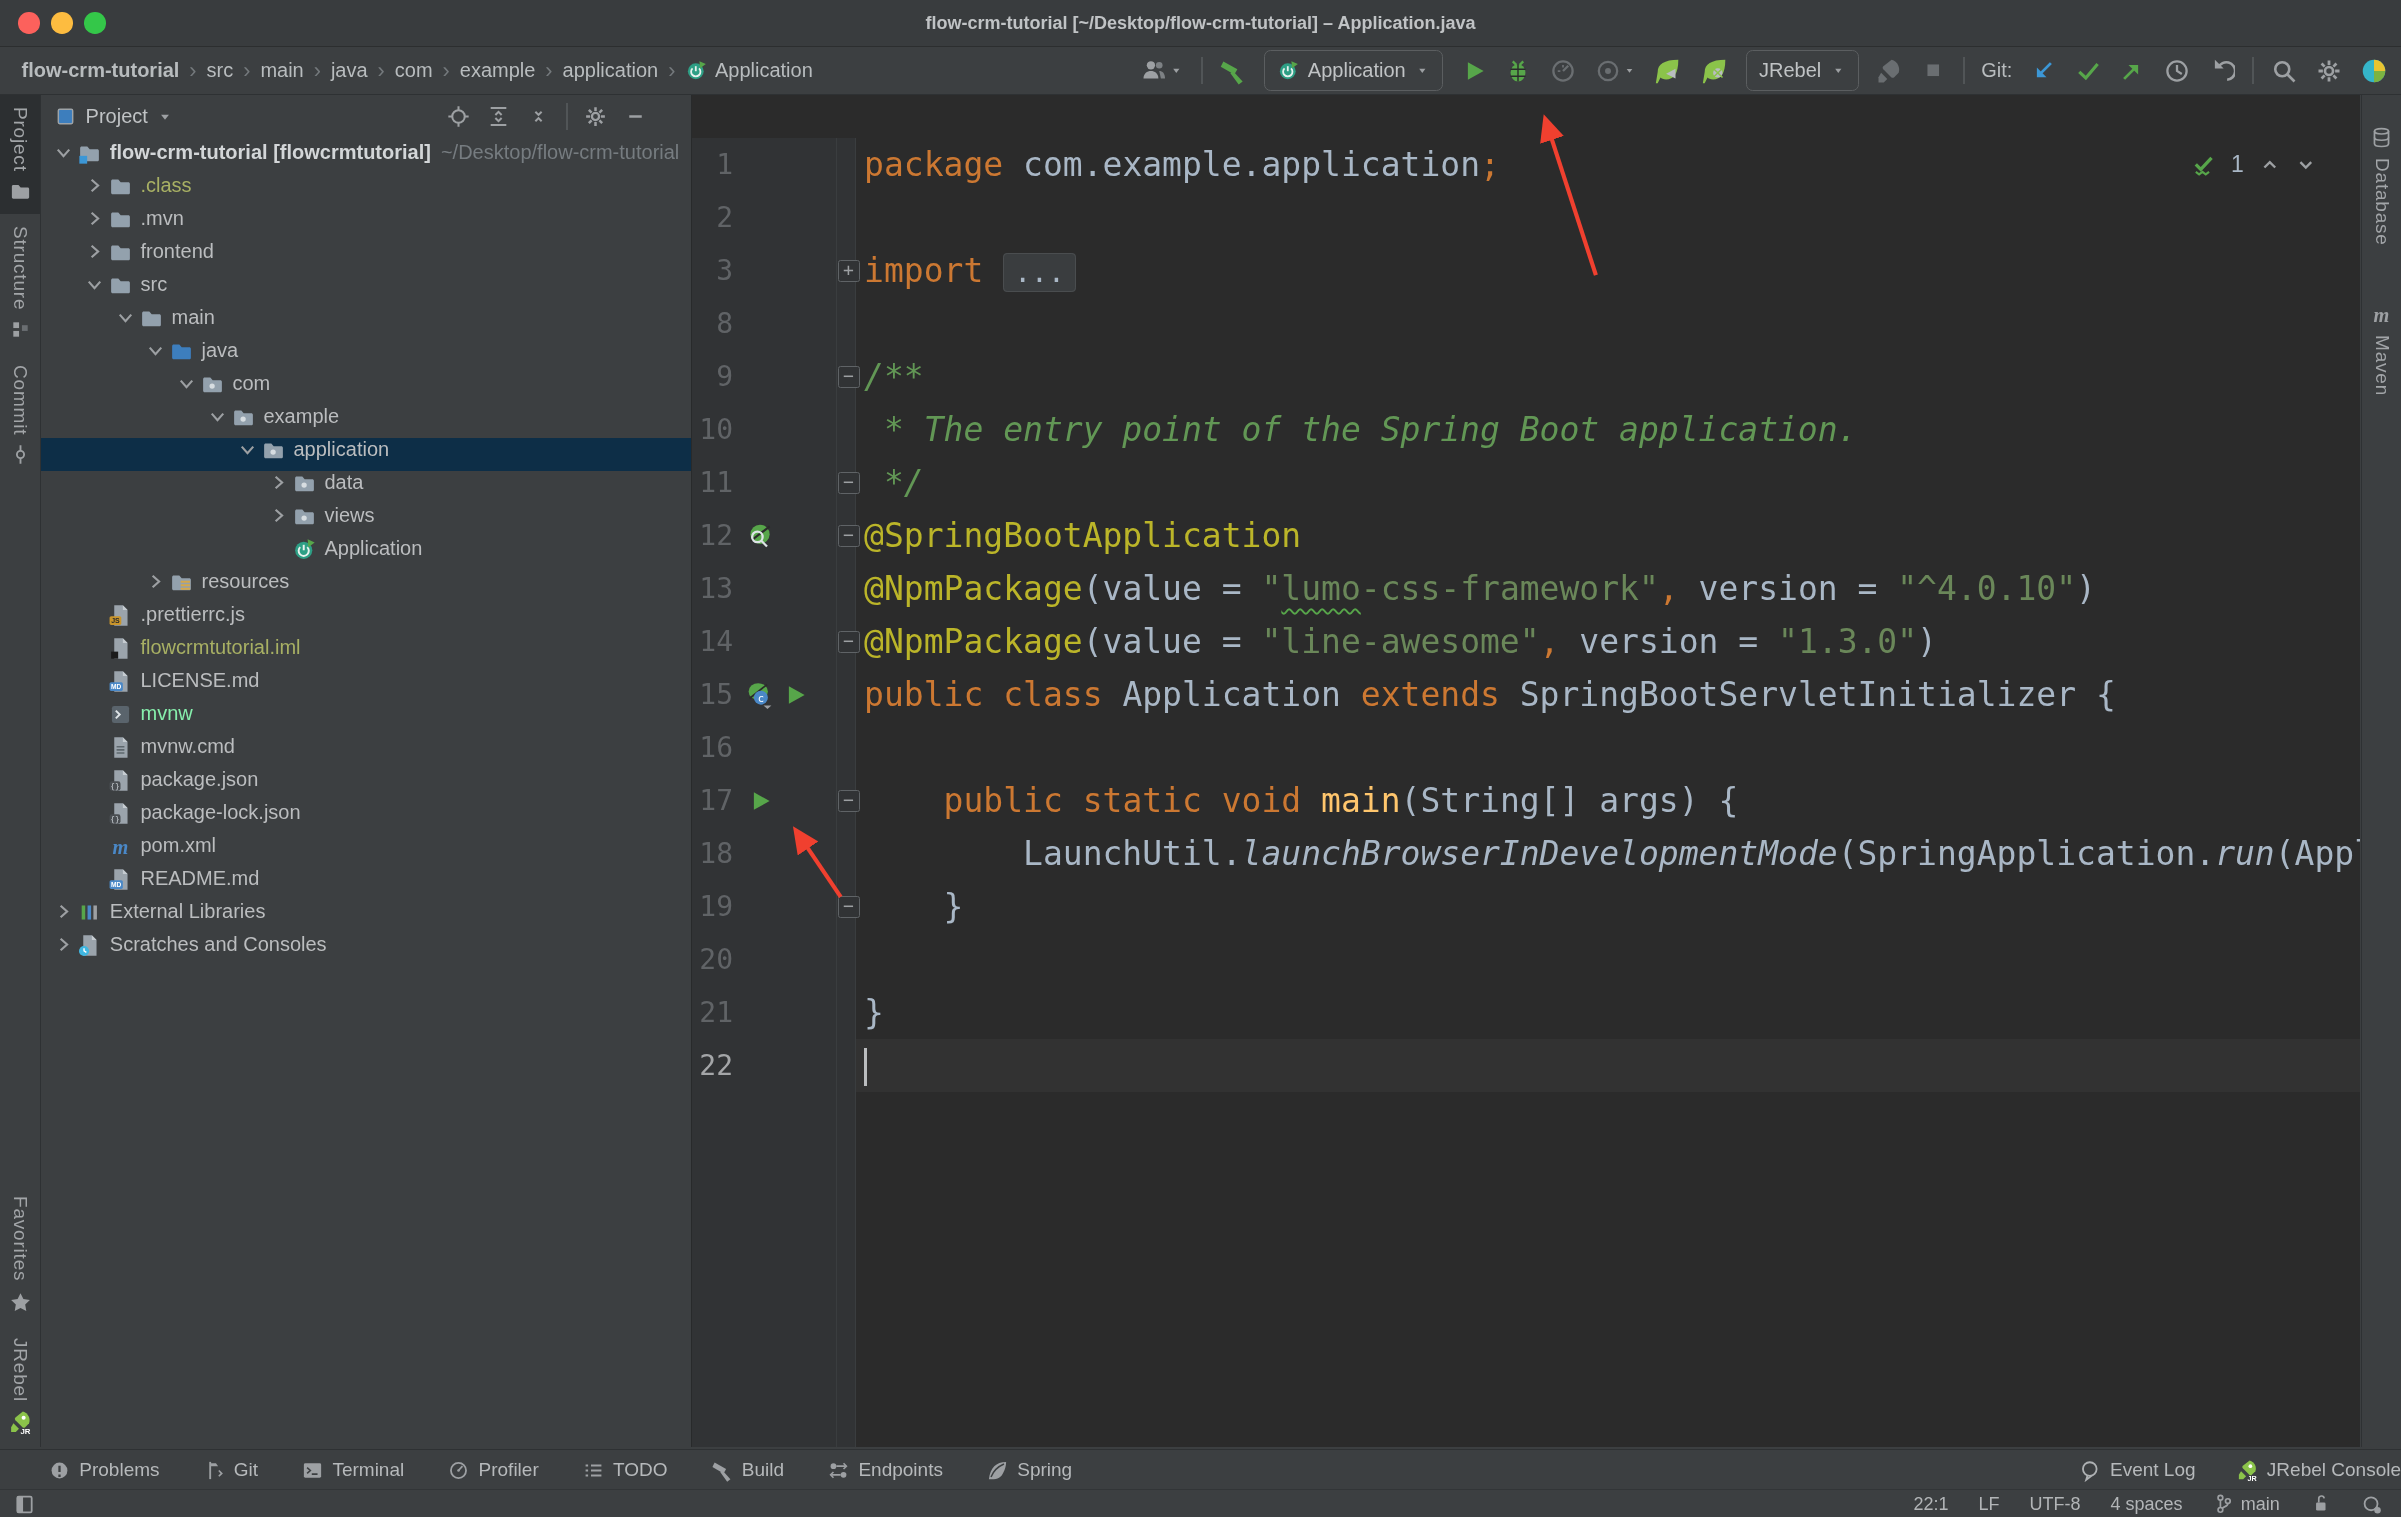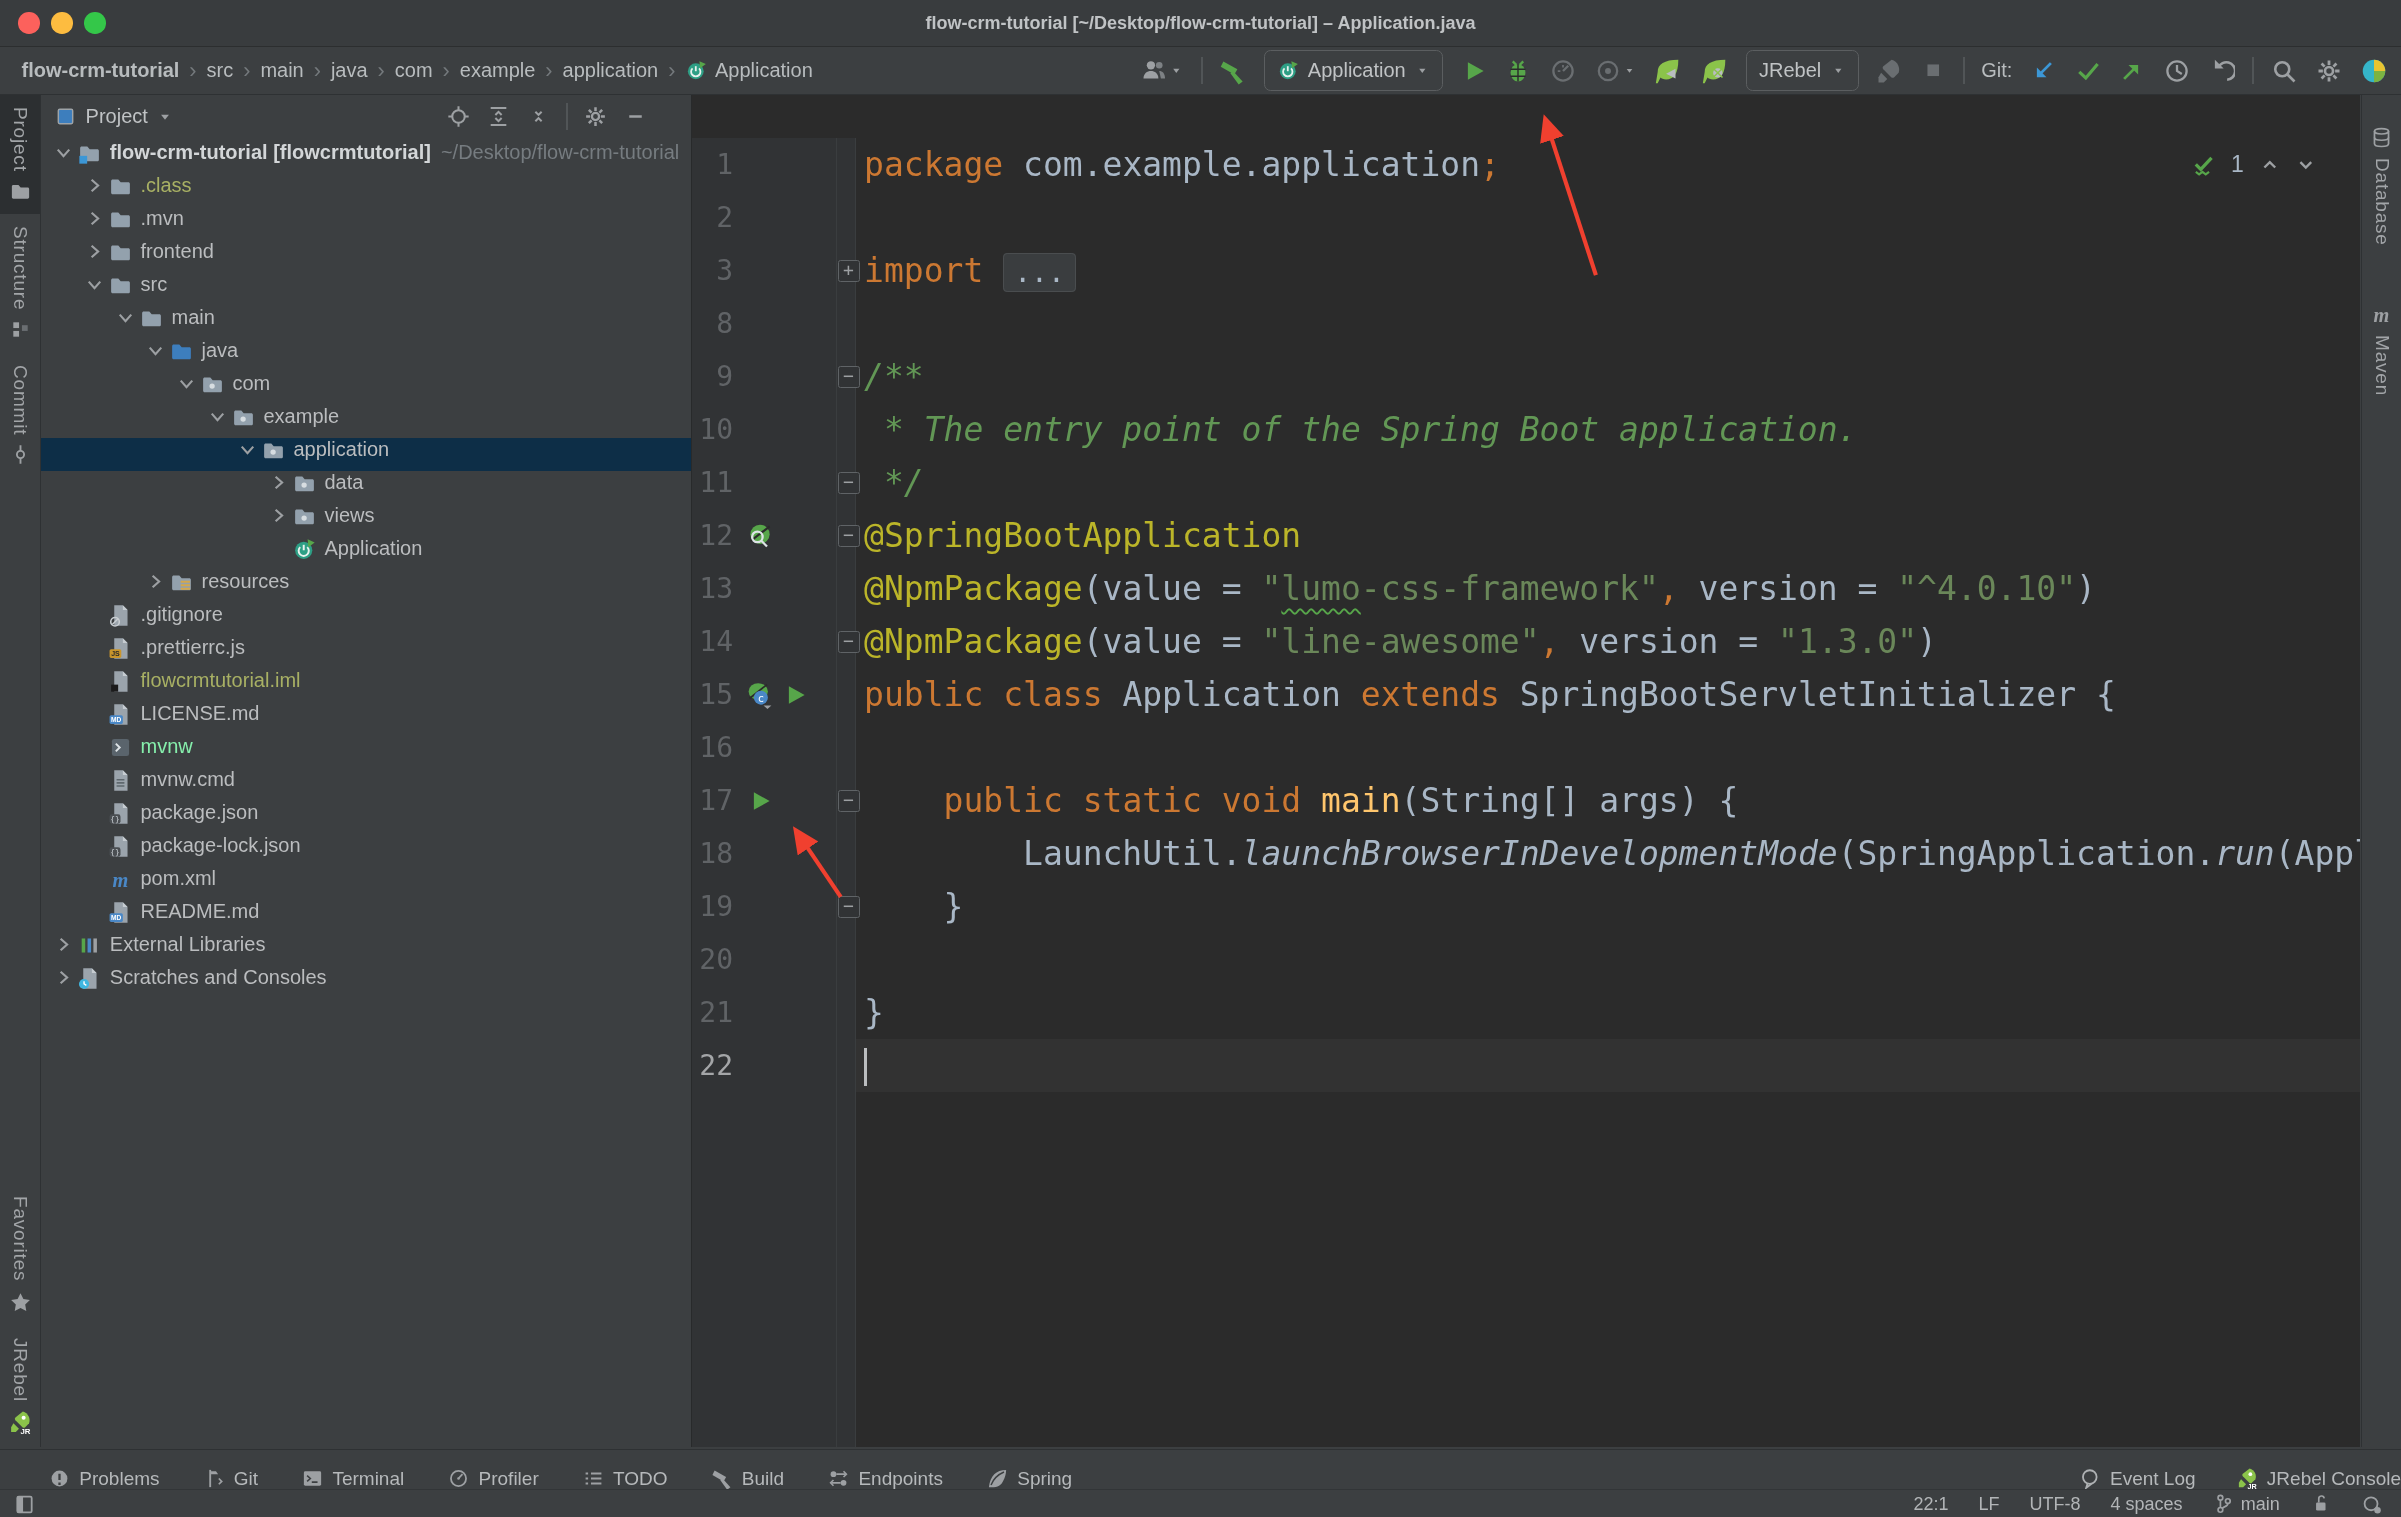--- a/index.html
+++ b/index.html
@@ -71,21 +71,21 @@
   .tok-s{color:#6a8759;}
   .tok-sw{color:#6a8759;text-decoration:underline;text-decoration-style:wavy;text-decoration-color:#57A64A;text-underline-offset:7.5px;text-decoration-thickness:1.7px;}
   .tok-c{color:#629755;font-style:italic;}
   .tok-m{color:#ffc66d;}
   .tok-im{color:#a9b7c6;font-style:italic;}
   .tok-o{color:#cc7832;}
   .tok-f{background:#3a3d3f;border:0.8px solid #4a4d4f;border-radius:4.1px;padding:1.7px 10px;color:#a9b7c6;font-size:28px;}
   .caret{display:inline-block;width:2.5px;height:38px;background:#bbbdbf;vertical-align:middle;}
   .inspection{position:absolute;top:13.3px;right:43px;display:flex;align-items:center;gap:15px;font-size:23px;color:#a9b7c6;}
   
-  .toolbar-bottom{position:absolute;left:0;right:0;top:1449px;height:40px;background:#3c3f41;border-top:0.8px solid #2e3133;display:flex;align-items:flex-end;font-size:19px;color:#b6b9bb;}
+  .toolbar-bottom{position:absolute;left:0;right:0;top:1449px;height:40px;background:#3c3f41;border-top:0.8px solid #2e3133;display:flex;align-items:center;font-size:19px;color:#b6b9bb;}
   .tool-group-left{display:flex;align-items:center;gap:43px;margin-left:48px;}
   .tool-group-right{display:flex;align-items:center;gap:40px;margin-left:auto;}
   .tool-item{display:flex;align-items:center;gap:8.3px;cursor:default;}
   .statusbar{position:absolute;left:0;right:0;top:1489px;height:28px;background:#3c3f41;border-top:0.8px solid #323537;display:flex;align-items:center;font-size:18px;color:#b2b5b7;}
   .status-right{margin-left:auto;display:flex;align-items:center;gap:30px;margin-right:16.6px;}
   .status-item{display:flex;align-items:center;gap:6.6px;cursor:default;}
   .status-left{margin-left:13.3px;display:flex;align-items:center;}
   .arrows{position:absolute;inset:0;pointer-events:none;z-index:60;}
 </style>
 </head>
@@ -656,32 +656,20 @@
             </span>
             <span class="icn" style="width:25px;height:25px">
               <svg viewBox="0 0 32 32">
                 <path d="M4 9c0-1.2.9-2 2-2h7.2l3 3.4H26c1.2 0 2 .9 2 2V24c0 1.2-.9 2-2 2H6c-1.2 0-2-.9-2-2z" fill="#93A1AD"></path>
                 <g stroke="#D4A84C" stroke-width="2.4">
                   <path d="M15 15h12M15 19.5h12M15 24h12"></path>
                 </g>
               </svg>
             </span>
             <span class="tlabel">resources</span>
-          </div>
-          <div class="tree-row" style="padding-left:39px">
-            <span class="tw"></span>
-            <span class="icn" style="width:25px;height:25px">
-              <svg viewBox="0 0 32 32">
-                <path d="M8 3h11l6 6v20H8z" fill="#9BA4AC"></path>
-                <path d="M19 3l6 6h-6z" fill="#C6CCD1"></path>
-                <circle cx="9" cy="24" r="5.5" fill="none" stroke="#c9ced2" stroke-width="2"></circle>
-                <path d="M5.5 27.5l7-7" stroke="#c9ced2" stroke-width="2"></path>
-              </svg>
-            </span>
-            <span class="tlabel">.gitignore</span>
           </div>
           <div class="tree-row" style="padding-left:39px">
             <span class="tw"></span>
             <span class="icn" style="width:25px;height:25px">
               <svg viewBox="0 0 32 32" style="font-size:24px">
                 <path d="M8 3h11l6 6v20H8z" fill="#9BA4AC"></path>
                 <path d="M19 3l6 6h-6z" fill="#C6CCD1"></path>
                 <rect x="2" y="17" width="15" height="11" rx="2" fill="#C9952C"></rect>
                 <text x="9.5" y="26" font-size="9" font-weight="bold" text-anchor="middle" fill="#2b2b2b" font-family="sans-serif">JS</text>
               </svg>

